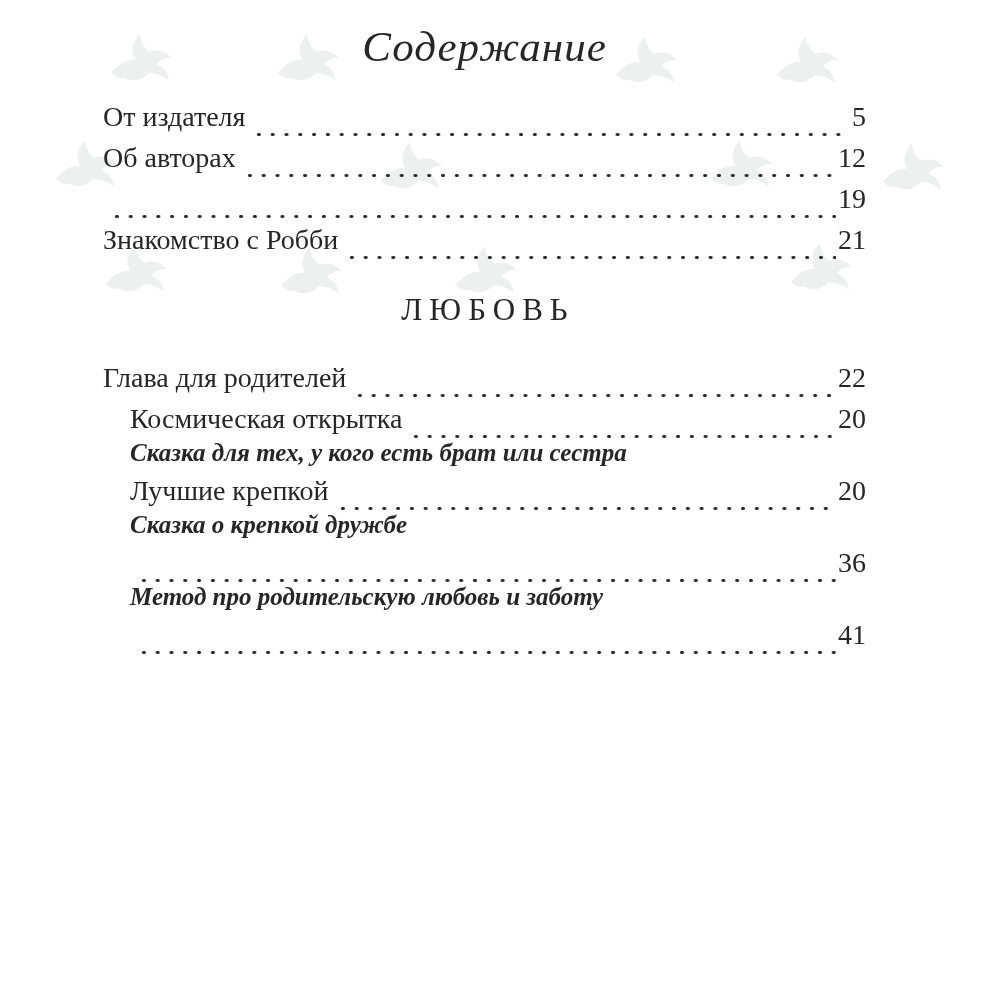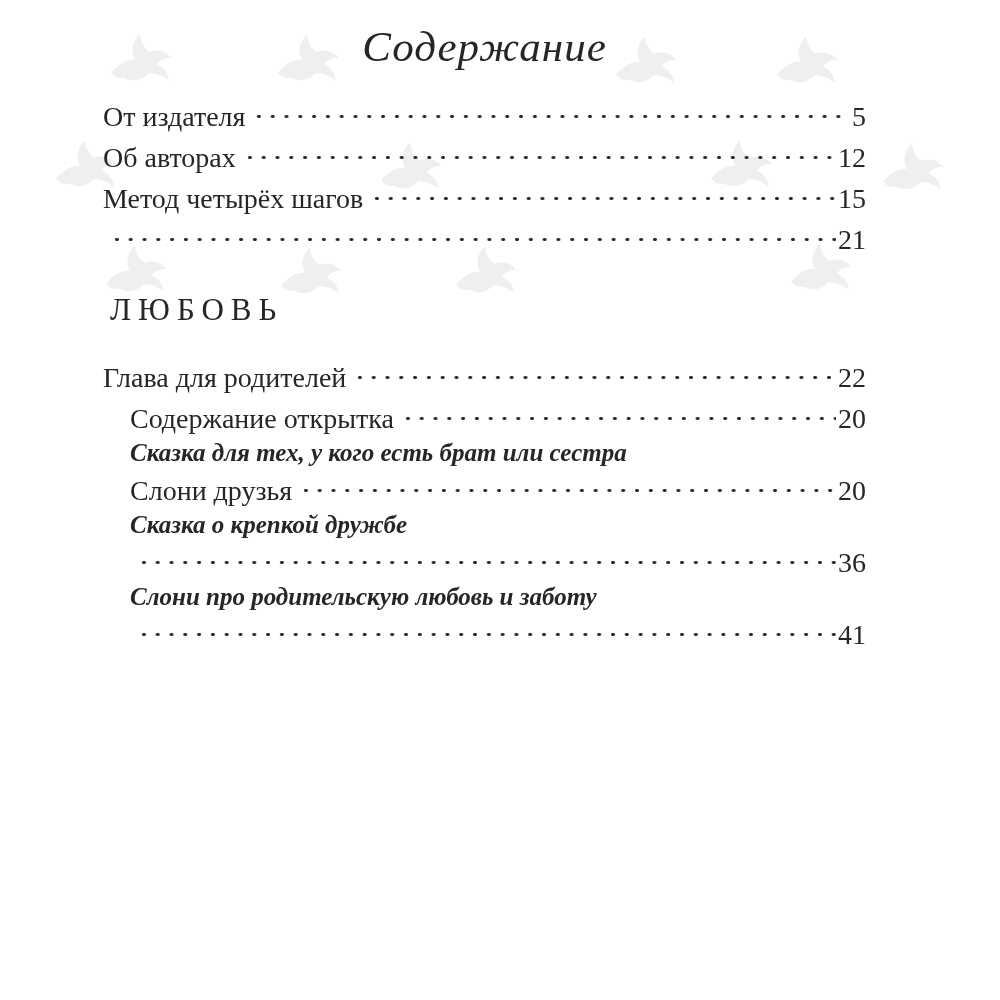--- a/index.html
+++ b/index.html
@@ -33,42 +33,42 @@
     font-weight: 400;
     font-size: 43px;
     line-height: 50px;
     text-align: center;
     letter-spacing: 1px;
     margin: 6px 0 0 0;
   }
   .front-list { margin-top: 24px; }
   .toc-row {
     display: flex;
-    align-items: center;
+    align-items: flex-end;
     font-size: 28px;
     line-height: 41px;
     white-space: nowrap;
   }
   .toc-row .label { white-space: nowrap; }
   .dots {
     flex: 1 1 auto;
     min-width: 28px;
     height: 5px;
     margin: 0 2px 0 7px;
     background-image: radial-gradient(circle, #2b2b2b 1.55px, rgba(0,0,0,0) 2.05px);
     background-size: 13.8px 5px;
     background-repeat: repeat-x;
     background-position: 0 100%;
   }
   .page-num { white-space: nowrap; }
   .section-heading {
     font-weight: 400;
     font-size: 31px;
     line-height: 40px;
-    text-align: left;
+    text-align: center;
     letter-spacing: 7px;
     text-indent: 7px;
     margin: 30px 0 0 0;
   }
   .section-list { margin-top: 27px; }
   .chapter .toc-row { padding-left: 27px; }
   .chapter + .chapter { margin-top: 3px; }
   .subtitle {
     font-style: italic;
     font-size: 25px;
@@ -119,59 +119,59 @@
           <span class="label">От издателя</span>
           <span class="dots"></span>
           <span class="page-num">5</span>
         </div>
         <div class="toc-row">
           <span class="label">Об авторах</span>
           <span class="dots"></span>
           <span class="page-num">12</span>
         </div>
         <div class="toc-row">
-          <span class="label">Метод четырёх шагов</span>
           <span class="dots"></span>
-          <span class="page-num">15</span>
+          <span class="page-num">19</span>
         </div>
         <div class="toc-row">
+          <span class="label">Знакомство с Робби</span>
           <span class="dots"></span>
           <span class="page-num">21</span>
         </div>
       </div>
     <div id="sections-root">
         <h2 class="section-heading">ЛЮБОВЬ</h2>
         <div class="section-list">
           <div class="toc-row">
             <span class="label">Глава для родителей</span>
             <span class="dots"></span>
             <span class="page-num">22</span>
           </div>
           <div class="chapter">
             <div class="toc-row">
-              <span class="label">Содержание открытка</span>
+              <span class="label">Космическая открытка</span>
               <span class="dots"></span>
               <span class="page-num">20</span>
             </div>
             <div class="subtitle">Сказка для тех, у кого есть брат или сестра</div>
           </div>
           <div class="chapter">
             <div class="toc-row">
-              <span class="label">Слони друзья</span>
+              <span class="label">Лучшие крепкой</span>
               <span class="dots"></span>
               <span class="page-num">20</span>
             </div>
             <div class="subtitle">Сказка о крепкой дружбе</div>
           </div>
           <div class="chapter">
             <div class="toc-row">
               <span class="dots"></span>
               <span class="page-num">36</span>
             </div>
-            <div class="subtitle">Слони про родительскую любовь и заботу</div>
+            <div class="subtitle">Метод про родительскую любовь и заботу</div>
           </div>
           <div class="chapter">
             <div class="toc-row">
               <span class="dots"></span>
               <span class="page-num">41</span>
             </div>
           </div>
         </div>
       </div>
   </div>

